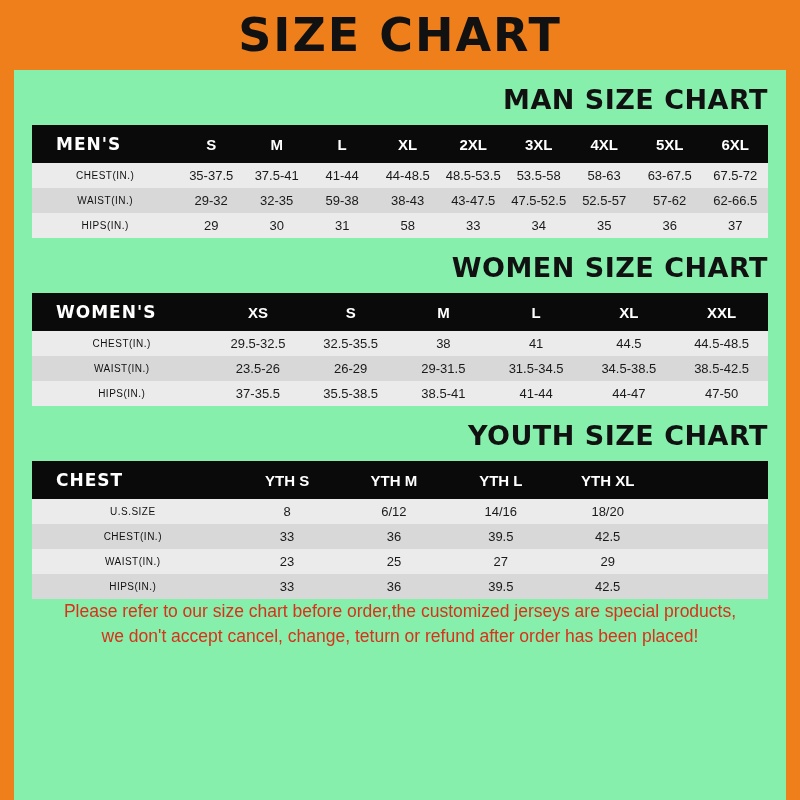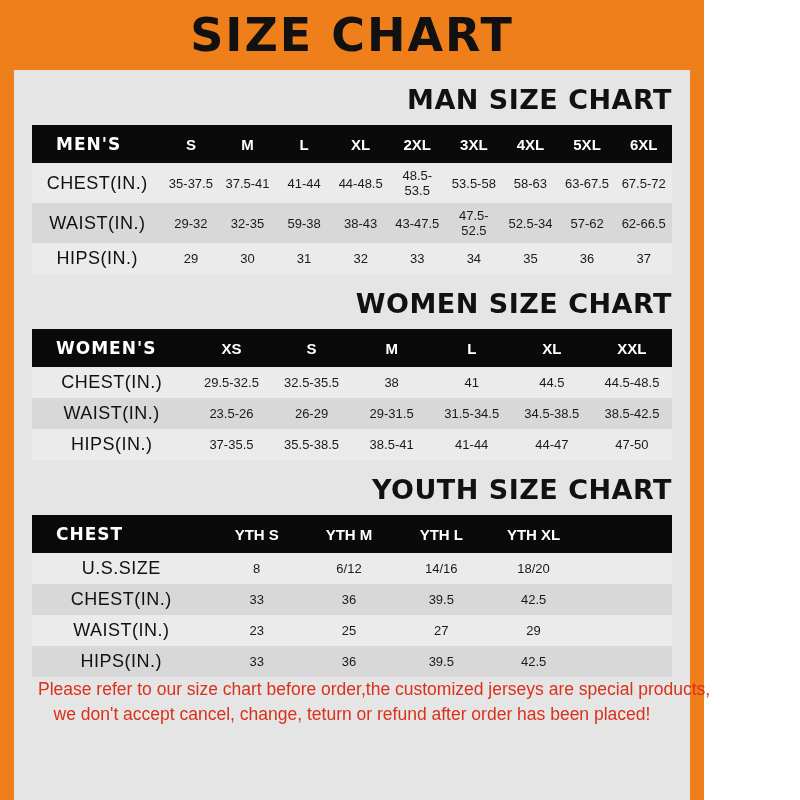--- a/index.html
+++ b/index.html
@@ -8,26 +8,26 @@
   }
   body {
     width: 800px;
     height: 800px;
     background: #ffffff;
     font-family: "Liberation Sans", sans-serif;
     overflow: hidden;
   }
   .page {
     position: relative;
-    width: 704px;
+    width: 800px;
     height: 800px;
     box-sizing: border-box;
     border-left: 14px solid #ef7f1a;
     border-right: 14px solid #ef7f1a;
-    background: #e5e5e5;
+    background: #86efac;
   }
   .header-band {
     height: 70px;
     background: #ef7f1a;
     display: flex;
     align-items: center;
     justify-content: center;
   }
   .header-title {
     font-family: "DejaVu Sans", sans-serif;
@@ -78,21 +78,21 @@
     letter-spacing: 1px;
     font-size: 17px;
   }
   table.size-table tbody tr.odd td {
     background: #ebebeb;
   }
   table.size-table tbody tr.even td {
     background: #d8d8d8;
   }
   table.size-table tbody td.row-label {
-    font-size: 18px;
+    font-size: 10px;
     letter-spacing: 0.5px;
     color: #111111;
   }
   .footer-note {
     margin-top: 0;
     padding: 0 6px;
     text-align: center;
     color: #d9311a;
     font-size: 17.5px;
     line-height: 1.45;
@@ -144,30 +144,30 @@
             <td>67.5-72</td>
           </tr>
           <tr class="even">
             <td class="row-label">WAIST(IN.)</td>
             <td>29-32</td>
             <td>32-35</td>
             <td>59-38</td>
             <td>38-43</td>
             <td>43-47.5</td>
             <td>47.5-52.5</td>
-            <td>52.5-34</td>
+            <td>52.5-57</td>
             <td>57-62</td>
             <td>62-66.5</td>
           </tr>
           <tr class="odd">
             <td class="row-label">HIPS(IN.)</td>
             <td>29</td>
             <td>30</td>
             <td>31</td>
-            <td>32</td>
+            <td>58</td>
             <td>33</td>
             <td>34</td>
             <td>35</td>
             <td>36</td>
             <td>37</td>
           </tr>
         </tbody>
       </table>
     </div>
 

